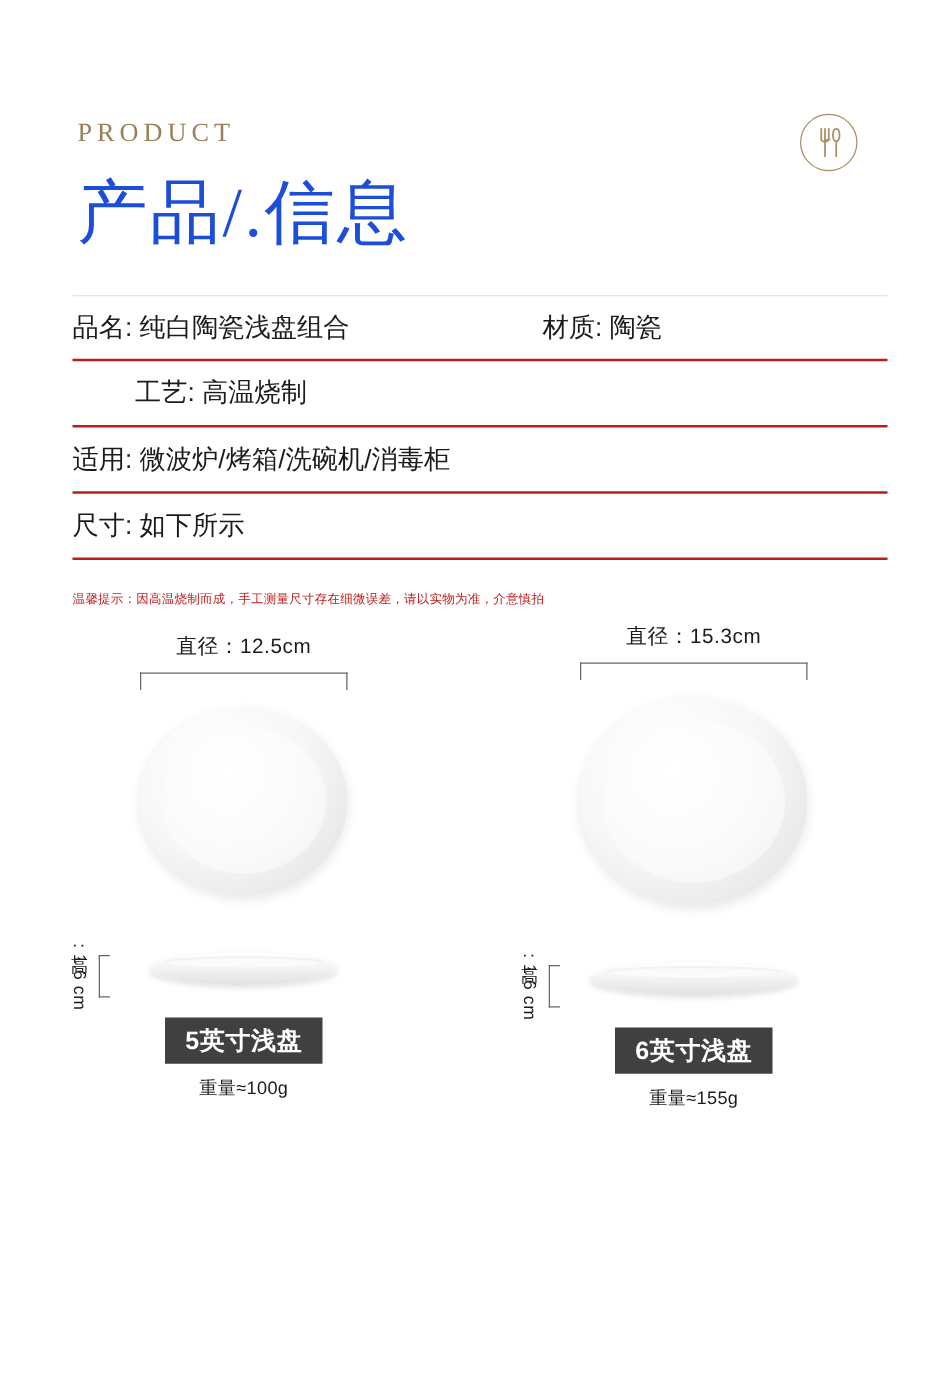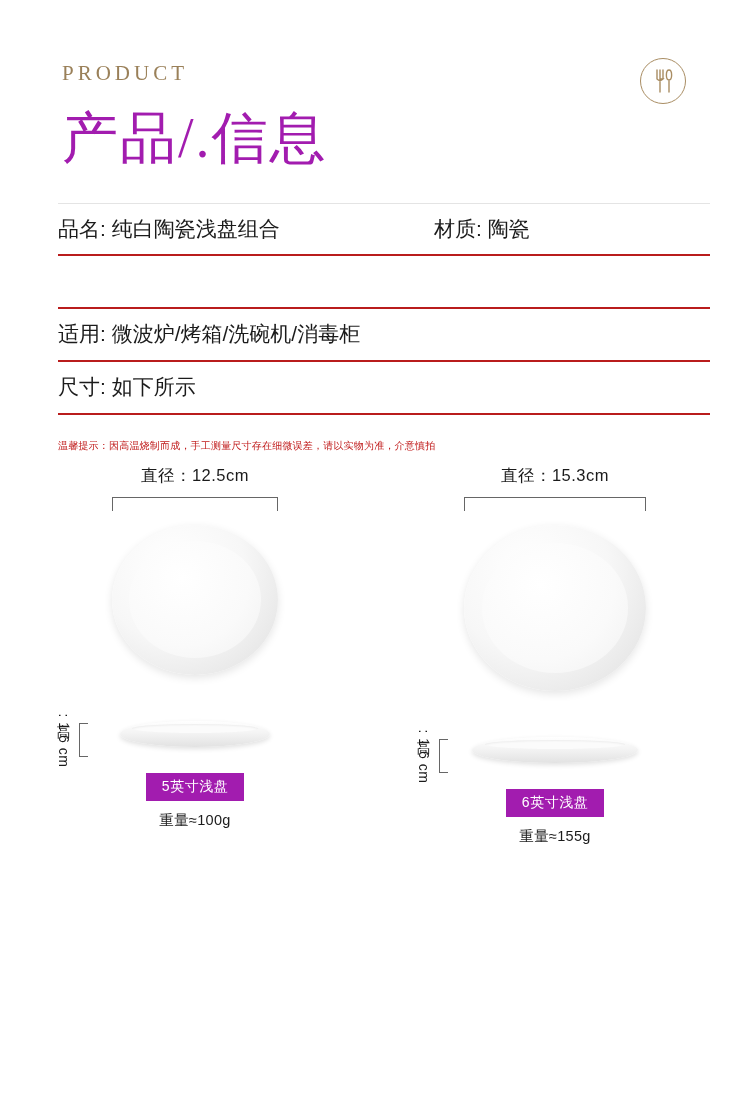--- a/index.html
+++ b/index.html
@@ -15,36 +15,37 @@
     width: 750px;
     height: 1098px;
     background: #ffffff;
     overflow: hidden;
   }
 
   
   .header {
     position: relative;
     padding: 58px 40px 0 62px;
+    margin-top: 33px;
   }
   .eyebrow {
     font-family: "Liberation Serif", serif;
     color: #9a8059;
     font-size: 21px;
     letter-spacing: 4px;
     line-height: 1.45;
     font-weight: 400;
   }
   .eyebrow .line2 { display: block; }
   .title-cn {
     margin-top: 18px;
     font-family: "Liberation Serif", serif;
     font-size: 56px;
     letter-spacing: 2px;
-    color: #a21caf;
+    color: #1d4ed8;
     font-weight: 400;
     line-height: 1.15;
   }
   .logo-badge {
     position: absolute;
     top: 58px;
     right: 64px;
     width: 46px;
     height: 46px;
     border: 1.6px solid #a98d63;
@@ -78,20 +79,21 @@
     letter-spacing: 0.2px;
     white-space: nowrap;
   }
 
   
   .figures {
     position: relative;
     display: flex;
     justify-content: center;
     gap: 92px;
+    align-items: center;
   }
   .figure {
     position: relative;
     width: 268px;
     display: flex;
     flex-direction: column;
     align-items: center;
   }
   .dia-label {
     font-size: 16.5px;
@@ -185,26 +187,26 @@
   .height-bracket {
     width: 9px;
     height: 34px;
     border-top: 1.3px solid #666;
     border-left: 1.3px solid #666;
     border-bottom: 1.3px solid #666;
   }
 
   .badge {
     margin-top: 22px;
-    background: #a21caf;
+    background: #404040;
     color: #ffffff;
-    font-size: 14px;
+    font-size: 20px;
     padding: 5px 16px;
     letter-spacing: 0.5px;
-    font-weight: 400;
+    font-weight: 700;
   }
   .weight {
     margin-top: 10px;
     font-size: 14.5px;
     color: #1b1b1b;
     letter-spacing: 0.3px;
   }
 </style>
 </head>
 <body>
@@ -224,20 +226,21 @@
       </svg>
     </div>
   </div>
 
   <div class="specs">
     <div class="spec-row">
       <div class="spec-cell">品名: 纯白陶瓷浅盘组合</div>
       <div class="spec-cell right">材质: 陶瓷</div>
     </div>
     <div class="spec-row">
+      <div class="spec-cell right">工艺: 高温烧制</div>
     </div>
     <div class="spec-row">
       <div class="spec-cell full">适用: 微波炉/烤箱/洗碗机/消毒柜</div>
     </div>
     <div class="spec-row">
       <div class="spec-cell full">尺寸: 如下所示</div>
     </div>
   </div>
 
   <div class="tip">温馨提示：因高温烧制而成，手工测量尺寸存在细微误差，请以实物为准，介意慎拍</div>

